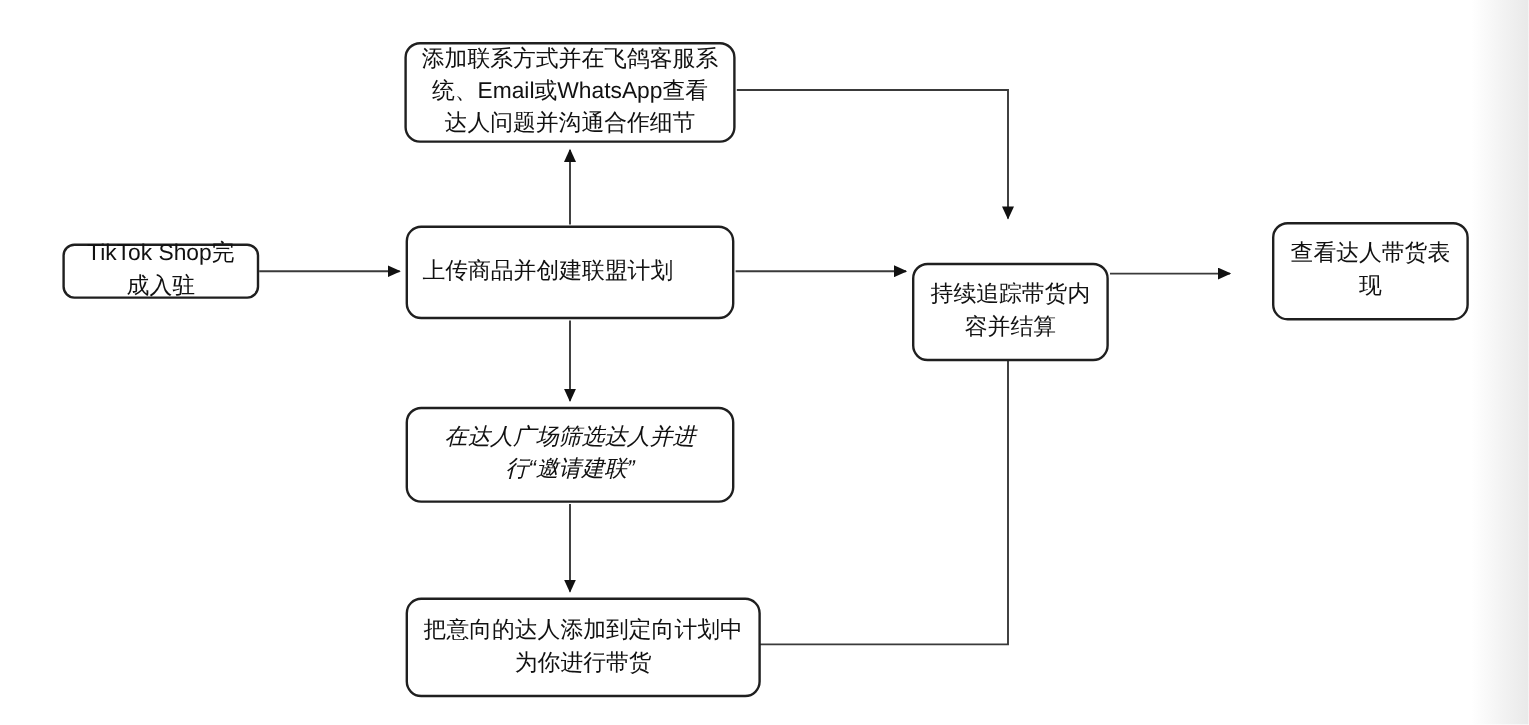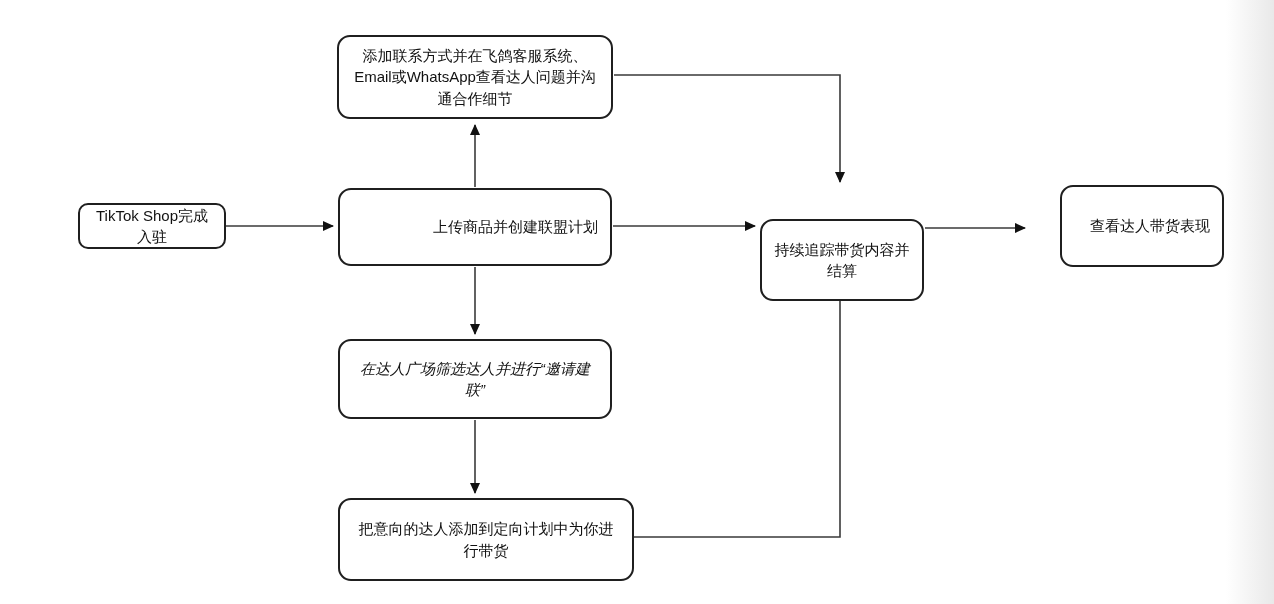--- a/index.html
+++ b/index.html
@@ -23,29 +23,29 @@
     height: 604px;
     pointer-events: none;
   }
   .node {
     position: absolute;
     box-sizing: border-box;
     border: 2px solid #1f1f1f;
     border-radius: 13px;
     background: #ffffff;
     color: #111111;
-    font-size: 15px;
+    font-size: 19px;
     line-height: 1.42;
     display: flex;
     align-items: center;
-    justify-content: flex-end;
+    justify-content: flex-start;
     text-align: center;
     padding: 4px 12px;
   }
-  #node-onboard      { left: 52px;   top: 203px; width: 148px; height: 46px; border-radius: 10px; margin-left: 26px; }
+  #node-onboard      { left: 52px;   top: 203px; width: 164px; height: 46px; border-radius: 10px; }
   #node-contact      { left: 337px;  top: 35px;  width: 276px; height: 84px; }
   #node-upload       { left: 338px;  top: 188px; width: 274px; height: 78px; }
   #node-filter       { left: 338px;  top: 339px; width: 274px; height: 80px; font-style: italic; }
   #node-target-plan  { left: 338px;  top: 498px; width: 296px; height: 83px; padding-left: 12px; }
   #node-track        { left: 760px;  top: 187px; width: 164px; height: 82px; margin-top: 32px; }
   #node-performance  { left: 1030px; top: 185px; width: 164px; height: 82px; margin-left: 30px; }
   .edge-shade {
     position: absolute;
     top: 0;
     right: 0;

